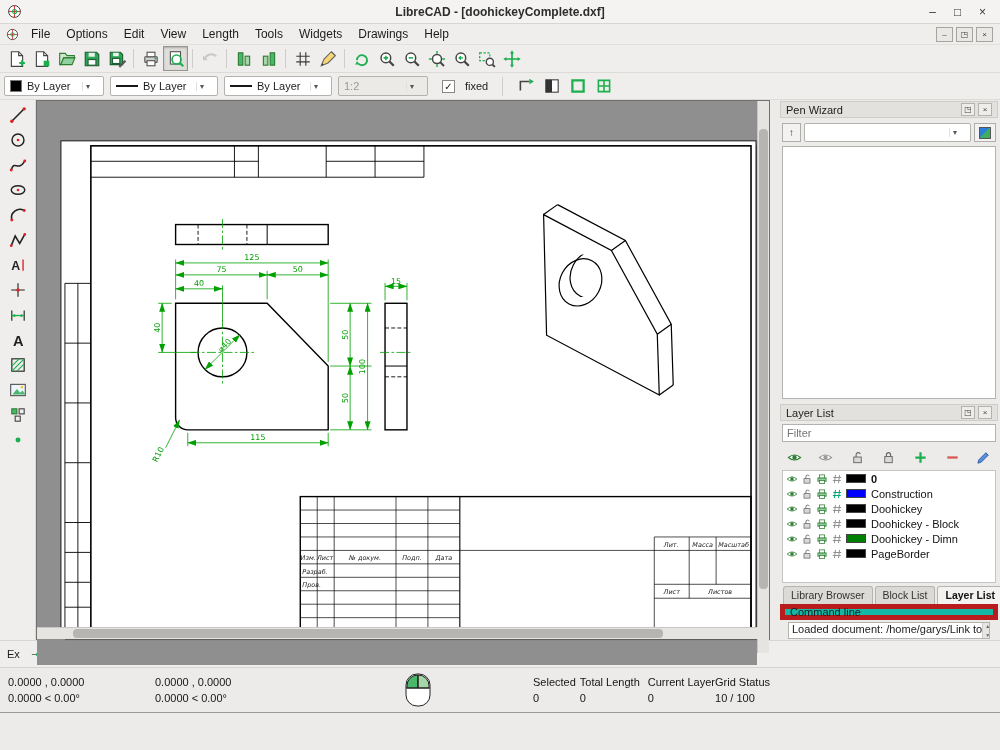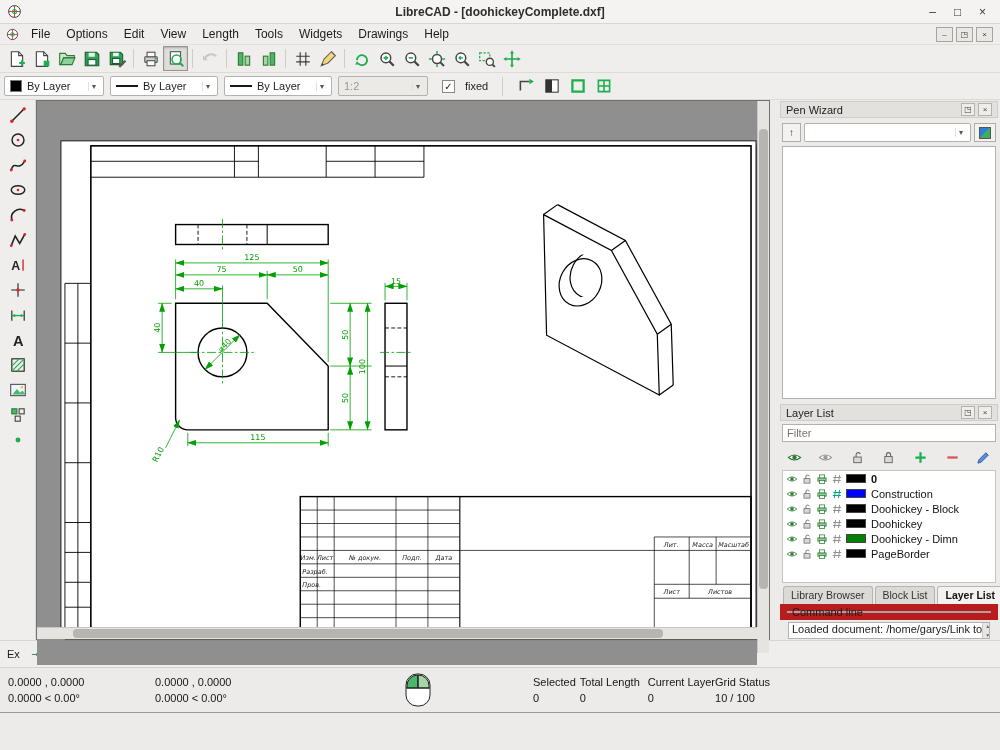--- a/index.html
+++ b/index.html
@@ -23,21 +23,21 @@
   .toolbar{display:flex;align-items:center;background:#efeeec;border-bottom:1px solid #dddbd7;flex:none;padding:0 4px}
   .tb1{height:28px}
   .tb2{height:27px;gap:6px}
   .tbtn{width:25px;height:25px;border:1px solid transparent;background:transparent;display:flex;align-items:center;justify-content:center;flex:none}
   .tbtn svg{width:18px;height:18px}
   .tbtn.sm{width:22px;height:22px}
   .tbtn.sm svg{width:15px;height:15px}
   .tbtn.active{border:1px solid #97958f;background:#dfdedb;box-shadow:inset 0 1px 2px rgba(0,0,0,.22)}
   .tbtn.disabled{opacity:.45}
   .tsep{width:1px;height:19px;background:#cfcdc9;margin:0 4px;flex:none}
-  .combo{height:20px;background:#fff;border:1px solid #b4b2ae;border-radius:2px;display:flex;align-items:center;padding:0 4px 0 5px;font-size:11px;color:#1c1c1c}
+  .combo{height:20px;background:#fff;border:1px solid #b4b2ae;border-radius:2px;display:flex;align-items:center;padding:0 10px 0 5px;font-size:11px;color:#1c1c1c}
   .combo .cval{white-space:nowrap}
   .combo .arrow{margin-left:auto;font-size:8px;color:#555;padding:0 3px;border-left:1px solid #e2e0dc}
   .combo.c1{width:100px}.combo.c2{width:108px}.combo.c3{width:108px}
   .combo.c4{width:90px}
   .combo.disabled{background:#eceae6;color:#9b9994}
   .swatchbox{width:12px;height:12px;border:1px solid #777;margin-right:5px;flex:none}
   .lineprev{width:22px;height:2px;background:#181818;margin-right:5px;flex:none}
   .checkbox{width:13px;height:13px;border:1px solid #8a8880;background:#fff;display:flex;align-items:center;justify-content:center;font-size:10px;color:#222;margin-left:8px}
   .cblabel{font-size:11px;margin:0 4px}
   .hgroup{display:flex;gap:1px}
@@ -73,21 +73,21 @@
   .lrow svg{width:12px;height:12px;flex:none}
   .hash{color:#8f8f8f}
   .hash.construction{color:#00a27a}
   .lswatch{width:20px;height:9px;border:1px solid #444;flex:none}
   .lname{margin-left:2px;color:#111;white-space:nowrap}
   .lname.bold{font-weight:bold}
   .dtabs{height:21px;flex:none;display:flex;align-items:flex-end;gap:2px;padding:3px 3px 0}
   .dtab{font-size:10.5px;padding:2px 7px 3px;background:#dcdad6;border:1px solid #b6b4b0;border-bottom:none;border-radius:3px 3px 0 0;color:#333;white-space:nowrap}
   .dtab.active{background:#f3f2f0;font-weight:bold;color:#111}
   .cmd{height:74px;flex:none;display:flex;flex-direction:column;font-size:11px}
-  .cmdtitle{height:16px;display:flex;align-items:center;padding:0 5px;color:#1c1c1c;background:#a3a3a3;border:7px solid #b91c1c}
+  .cmdtitle{height:16px;display:flex;align-items:center;padding:0 5px;color:#1c1c1c;background:#14b8a6;border:5px solid #b91c1c}
   .cmdhist{height:17px;background:#fff;border:1px solid #b4b2ae;margin:2px 8px 0;display:flex;align-items:flex-start;padding:0 0 0 3px;color:#222;overflow:hidden;white-space:nowrap}
   .cmdhist .sb{margin-left:auto;width:10px;height:100%;background:#e7e6e3;border-left:1px solid #ccc;display:flex;flex-direction:column;align-items:center;justify-content:space-between;font-size:5px;color:#666;flex:none}
   .cmdlabel{padding:2px 4px 1px;color:#1c1c1c}
   .cmdinputrow{display:flex;margin:0 2px;gap:2px}
   .cmdinput{flex:1;height:18px;border:1px solid #b4b2ae;background:#fff;font-family:inherit;font-size:11px;padding:0 3px}
   .cmdbtn{width:17px;height:18px;border:1px solid #b0aeaa;background:#efeeec;font-size:10px;color:#444;display:flex;align-items:center;justify-content:center}
   
   .snapbar{height:27px;flex:none;display:flex;align-items:center;background:#efeeec;border-top:1px solid #d8d6d2;padding:0 5px}
   .exlabel{font-size:11px;margin:0 7px 0 2px;color:#1c1c1c}
   #snap-buttons{display:flex;align-items:center;gap:1px}
@@ -877,37 +877,37 @@
               <svg viewBox="0 0 16 16">
                 <use href="#i-lockopen"></use>
               </svg>
               <svg viewBox="0 0 16 16">
                 <use href="#i-printsm"></use>
               </svg>
               <svg viewBox="0 0 16 16" class="hash">
                 <use href="#i-hash"></use>
               </svg>
               <span class="lswatch" style="background:#000000"></span>
-              <span class="lname">Doohickey - Block</span>
+              <span class="lname">Doohickey</span>
             </div>
             <div class="lrow">
               <svg viewBox="0 0 16 16">
                 <use href="#i-eye"></use>
               </svg>
               <svg viewBox="0 0 16 16">
                 <use href="#i-lockopen"></use>
               </svg>
               <svg viewBox="0 0 16 16">
                 <use href="#i-printsm"></use>
               </svg>
               <svg viewBox="0 0 16 16" class="hash">
                 <use href="#i-hash"></use>
               </svg>
               <span class="lswatch" style="background:#000000"></span>
-              <span class="lname">Doohickey</span>
+              <span class="lname">Doohickey - Block</span>
             </div>
             <div class="lrow">
               <svg viewBox="0 0 16 16">
                 <use href="#i-eye"></use>
               </svg>
               <svg viewBox="0 0 16 16">
                 <use href="#i-lockopen"></use>
               </svg>
               <svg viewBox="0 0 16 16">
                 <use href="#i-printsm"></use>

